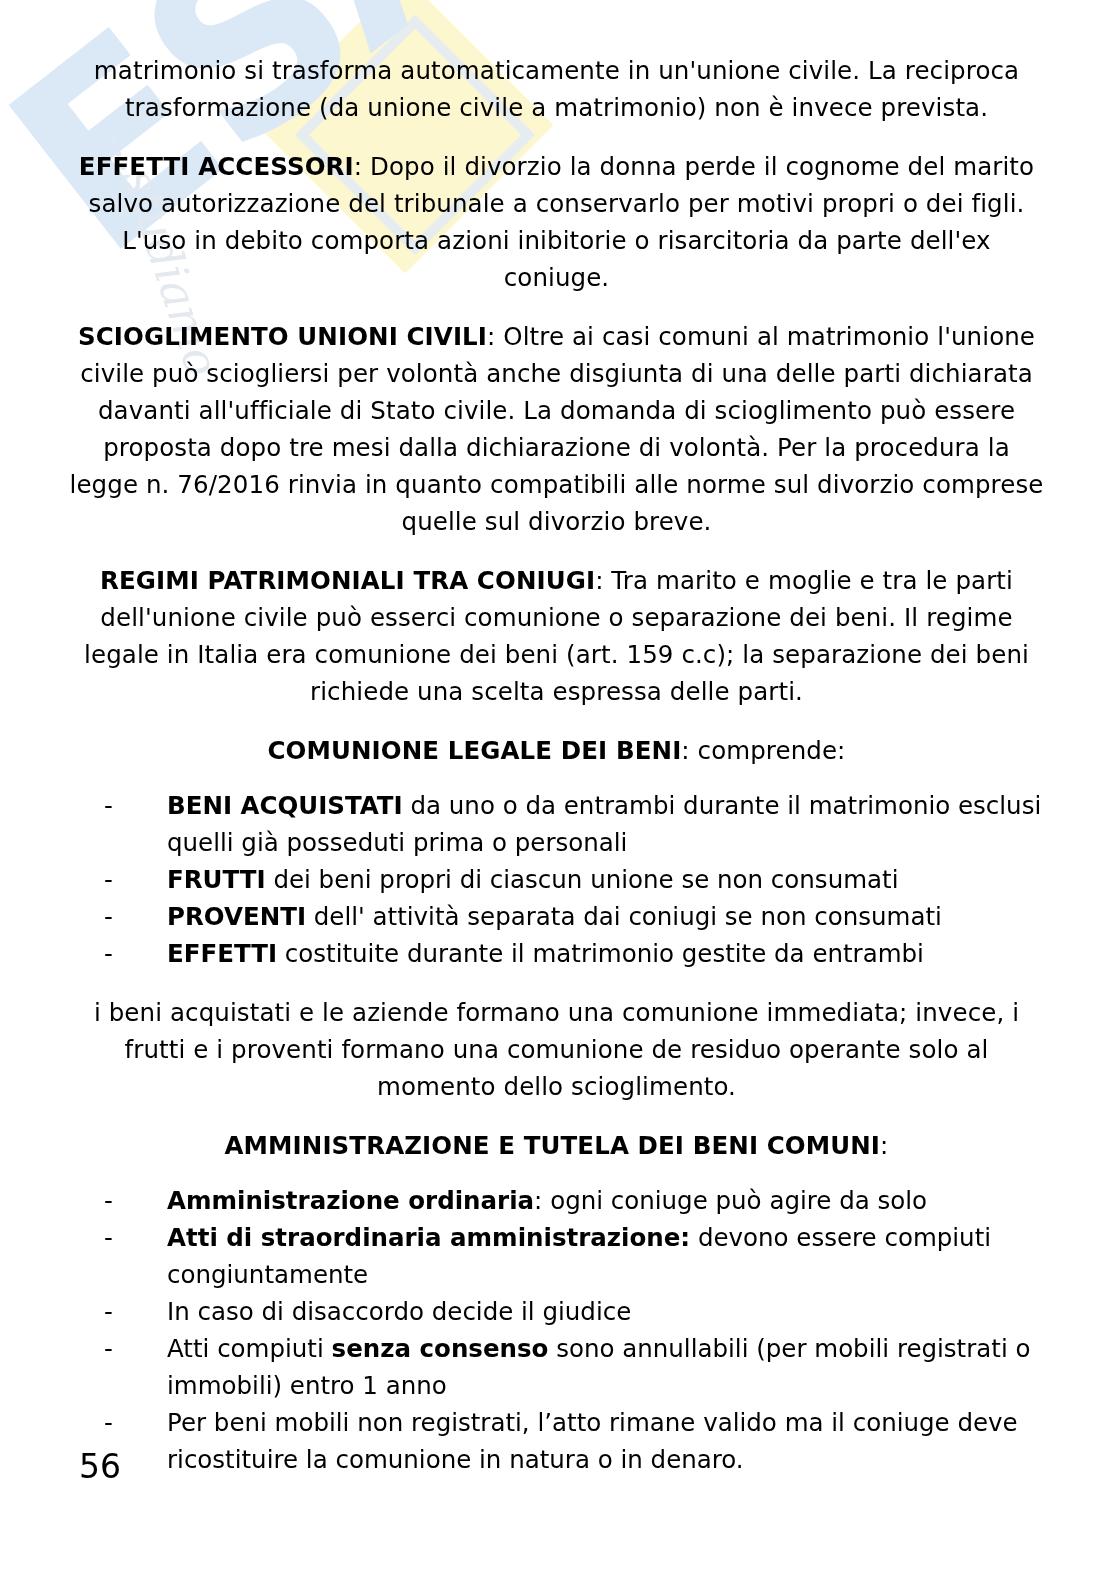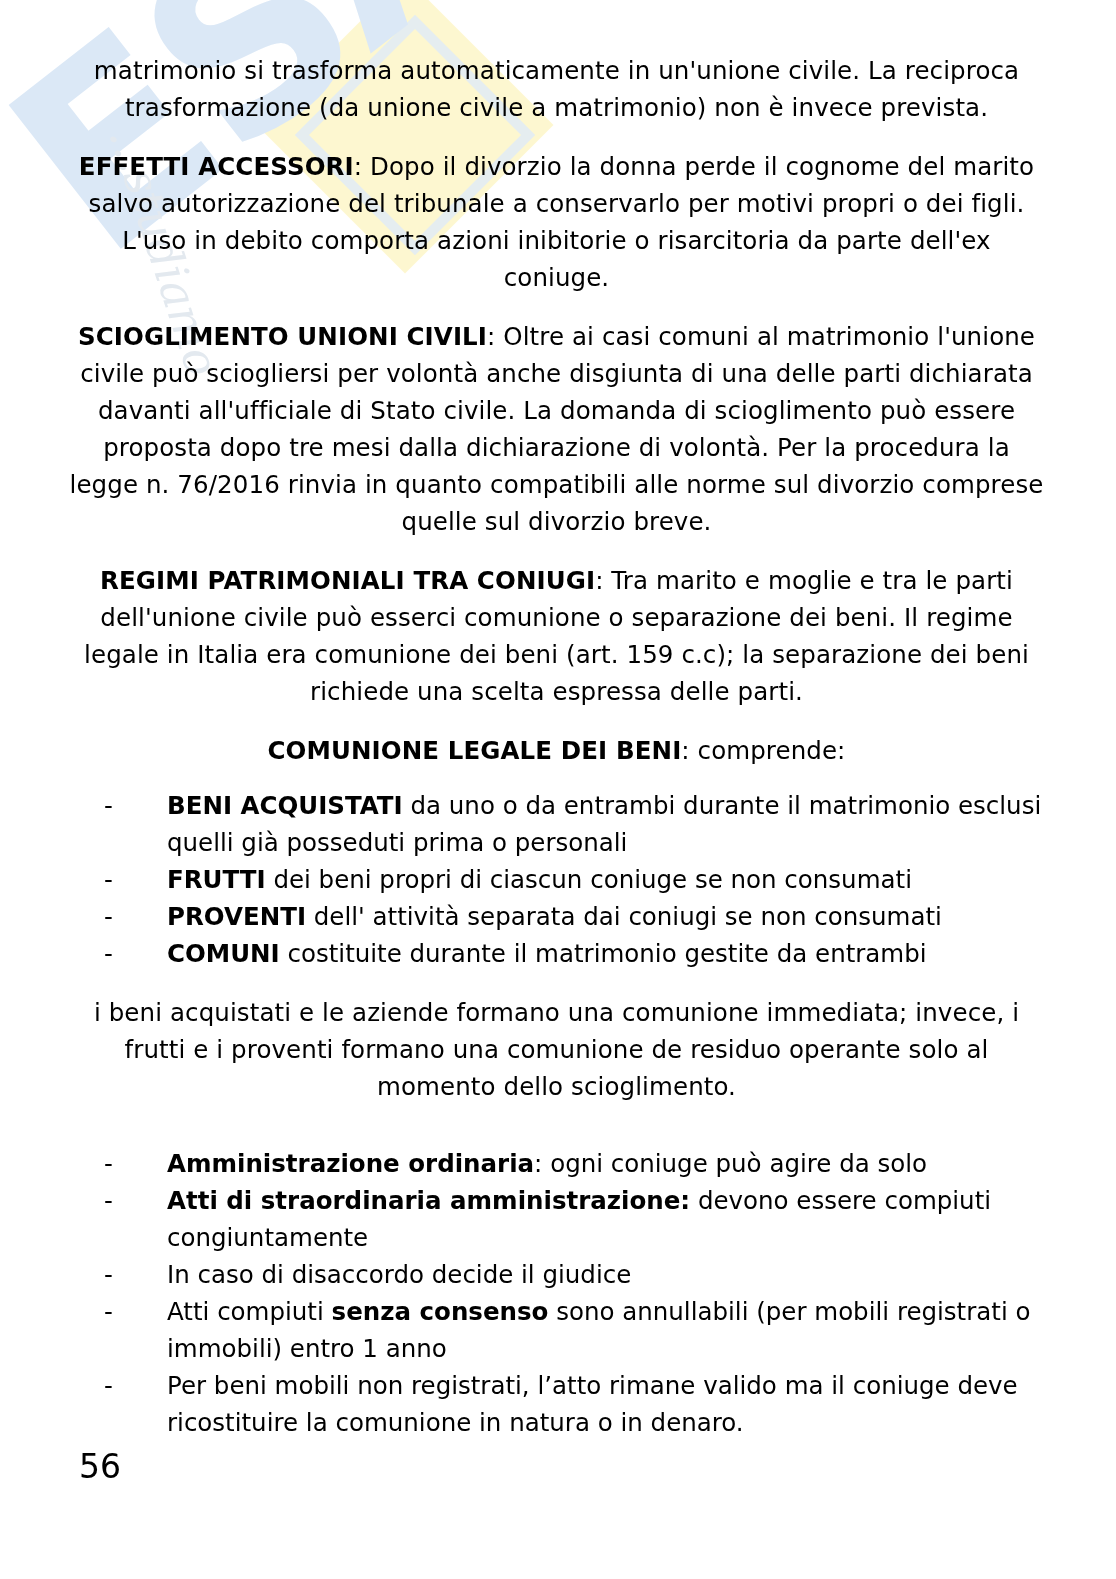--- a/index.html
+++ b/index.html
@@ -141,27 +141,28 @@
       <p class="para"><b>EFFETTI ACCESSORI</b><span>: Dopo il divorzio la donna perde il cognome del marito salvo autorizzazione del tribunale a conservarlo per motivi propri o dei figli. L'uso in debito comporta azioni inibitorie o risarcitoria da parte dell'ex coniuge.</span></p>
       <div class="gap"></div>
       <p class="para"><b>SCIOGLIMENTO UNIONI CIVILI</b><span>: Oltre ai casi comuni al matrimonio l'unione civile può sciogliersi per volontà anche disgiunta di una delle parti dichiarata davanti all'ufficiale di Stato civile. La domanda di scioglimento può essere proposta dopo tre mesi dalla dichiarazione di volontà. Per la procedura la legge n. 76/2016 rinvia in quanto compatibili alle norme sul divorzio comprese quelle sul divorzio breve.</span></p>
       <div class="gap"></div>
       <p class="para"><b>REGIMI PATRIMONIALI TRA CONIUGI</b><span>: Tra marito e moglie e tra le parti dell'unione civile può esserci comunione o separazione dei beni. Il regime legale in Italia era comunione dei beni (art. 159 c.c); la separazione dei beni richiede una scelta espressa delle parti.</span></p>
       <div class="gap"></div>
       <p class="para"><b>COMUNIONE LEGALE DEI BENI</b><span>: comprende:</span></p>
       <div class="gap-sm"></div>
       <ul class="dashlist">
         <li><span class="marker">-</span><b>BENI ACQUISTATI</b><span> da uno o da entrambi durante il matrimonio esclusi quelli già posseduti prima o personali</span></li>
-        <li><span class="marker">-</span><b>FRUTTI</b><span> dei beni propri di ciascun coniuge se non consumati</span></li>
+        <li><span class="marker">-</span><b>FRUTTI</b><span> dei beni propri di ciascun unione se non consumati</span></li>
         <li><span class="marker">-</span><b>PROVENTI</b><span> dell' attività separata dai coniugi se non consumati</span></li>
-        <li><span class="marker">-</span><b>COMUNI</b><span> costituite durante il matrimonio gestite da entrambi</span></li>
+        <li><span class="marker">-</span><b>EFFETTI</b><span> costituite durante il matrimonio gestite da entrambi</span></li>
       </ul>
       <div class="gap"></div>
       <p class="para"><span>i beni acquistati e le aziende formano una comunione immediata; invece, i frutti e i proventi formano una comunione de residuo operante solo al momento dello scioglimento.</span></p>
       <div class="gap"></div>
+      <p class="para"><b>AMMINISTRAZIONE E TUTELA DEI BENI COMUNI</b><span>:</span></p>
       <div class="gap-sm"></div>
       <ul class="dashlist">
         <li><span class="marker">-</span><b>Amministrazione ordinaria</b><span>: ogni coniuge può agire da solo</span></li>
         <li><span class="marker">-</span><b>Atti di straordinaria amministrazione:</b><span> devono essere compiuti congiuntamente</span></li>
         <li><span class="marker">-</span><span>In caso di disaccordo decide il giudice</span></li>
         <li><span class="marker">-</span><span>Atti compiuti </span><b>senza consenso</b><span> sono annullabili (per mobili registrati o immobili) entro 1 anno</span></li>
         <li><span class="marker">-</span><span>Per beni mobili non registrati, l’atto rimane valido ma il coniuge deve ricostituire la comunione in natura o in denaro.</span></li>
       </ul>
       <div class="gap"></div>
       <div class="gap"></div>

